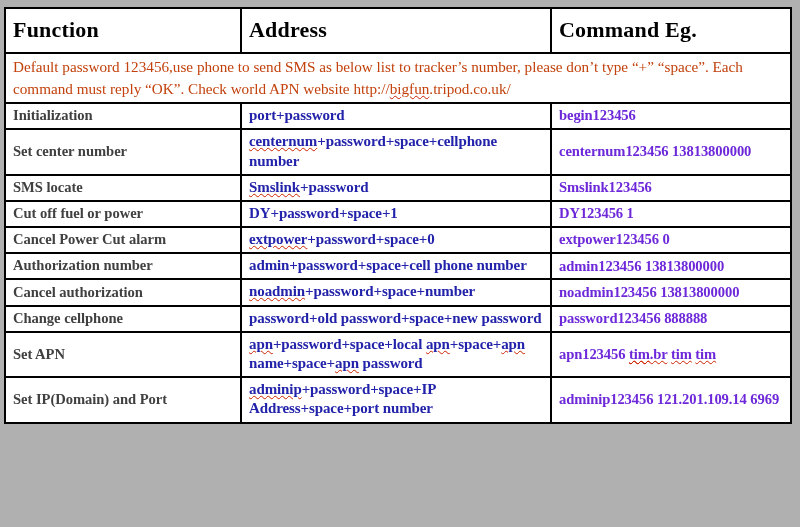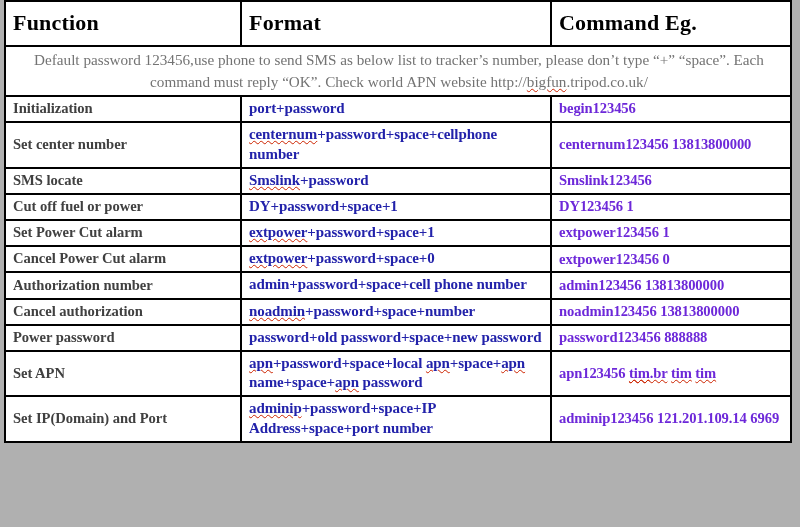--- a/index.html
+++ b/index.html
@@ -16,21 +16,21 @@
   .page {
     position: relative;
     width: 800px;
     height: 527px;
     background: #b0b0b0;
     overflow: hidden;
   }
   .doc {
     position: absolute;
     left: 4px;
-    top: 0;
+    top: 7px;
     width: 786px;
     background: #ffffff;
   }
   table.cmd-table {
     border-collapse: collapse;
     table-layout: fixed;
     width: 786px;
     background: #ffffff;
   }
   table.cmd-table td, table.cmd-table th {
@@ -45,24 +45,24 @@
     font-weight: bold;
     font-size: 22px;
     text-align: left;
     height: 38px;
     padding-left: 9px;
     letter-spacing: 0.2px;
   }
   td.intro {
     font-size: 15.2px;
     line-height: 1.42;
-    color: #737373;
+    color: #c2410c;
     font-weight: normal;
     padding: 3px 6px 4px 8px;
-    text-align: center;
+    text-align: left;
   }
   td.fn {
     font-weight: bold;
     font-size: 14.6px;
     color: #404040;
     letter-spacing: -0.05px;
   }
   td.fmt {
     font-weight: bold;
     font-size: 15px;
@@ -95,21 +95,21 @@
   <div class="doc">
     <table class="cmd-table">
       <colgroup>
         <col class="c1">
           <col class="c2">
           <col class="c3">
       </colgroup>
       <thead>
         <tr>
           <th class="hdr">Function</th>
-          <th class="hdr">Format</th>
+          <th class="hdr">Address</th>
           <th class="hdr">Command Eg.</th>
         </tr>
       </thead>
       <tbody>
         <tr>
           <td class="intro" colspan="3">Default password 123456,use phone to send SMS as below list to tracker’s number, please don’t type “+” “space”. Each command must reply “OK”. Check world APN website http://<span class="sq">bigfun</span>.tripod.co.uk/</td>
         </tr>
 
         <tr>
           <td class="fn">Initialization</td>
@@ -125,41 +125,36 @@
           <td class="fn">SMS locate</td>
           <td class="fmt"><span class="sq">Smslink</span>+password</td>
           <td class="eg">Smslink123456</td>
         </tr>
         <tr>
           <td class="fn">Cut off fuel or power</td>
           <td class="fmt">DY+password+space+1</td>
           <td class="eg">DY123456 1</td>
         </tr>
         <tr>
-          <td class="fn">Set Power Cut alarm</td>
-          <td class="fmt"><span class="sq">extpower</span>+password+space+1</td>
-          <td class="eg">extpower123456 1</td>
-        </tr>
-        <tr>
           <td class="fn">Cancel Power Cut alarm</td>
           <td class="fmt"><span class="sq">extpower</span>+password+space+0</td>
           <td class="eg">extpower123456 0</td>
         </tr>
         <tr>
           <td class="fn">Authorization number</td>
           <td class="fmt">admin+password+space+cell phone number</td>
           <td class="eg">admin123456 13813800000</td>
         </tr>
         <tr>
           <td class="fn">Cancel authorization</td>
           <td class="fmt"><span class="sq">noadmin</span>+password+space+number</td>
           <td class="eg">noadmin123456 13813800000</td>
         </tr>
         <tr>
-          <td class="fn">Power password</td>
+          <td class="fn">Change cellphone</td>
           <td class="fmt">password+old password+space+new password</td>
           <td class="eg">password123456 888888</td>
         </tr>
         <tr>
           <td class="fn">Set APN</td>
           <td class="fmt"><span class="sq">apn</span>+password+space+local <span class="sq">apn</span>+space+<span class="sq">apn</span> name+space+<span class="sq">apn</span> password</td>
           <td class="eg">apn123456 <span class="sq"><span class="sq">tim</span>.br</span> <span class="sq">tim</span> <span class="sq">tim</span></td>
         </tr>
         <tr>
           <td class="fn">Set IP(Domain) and Port</td>

